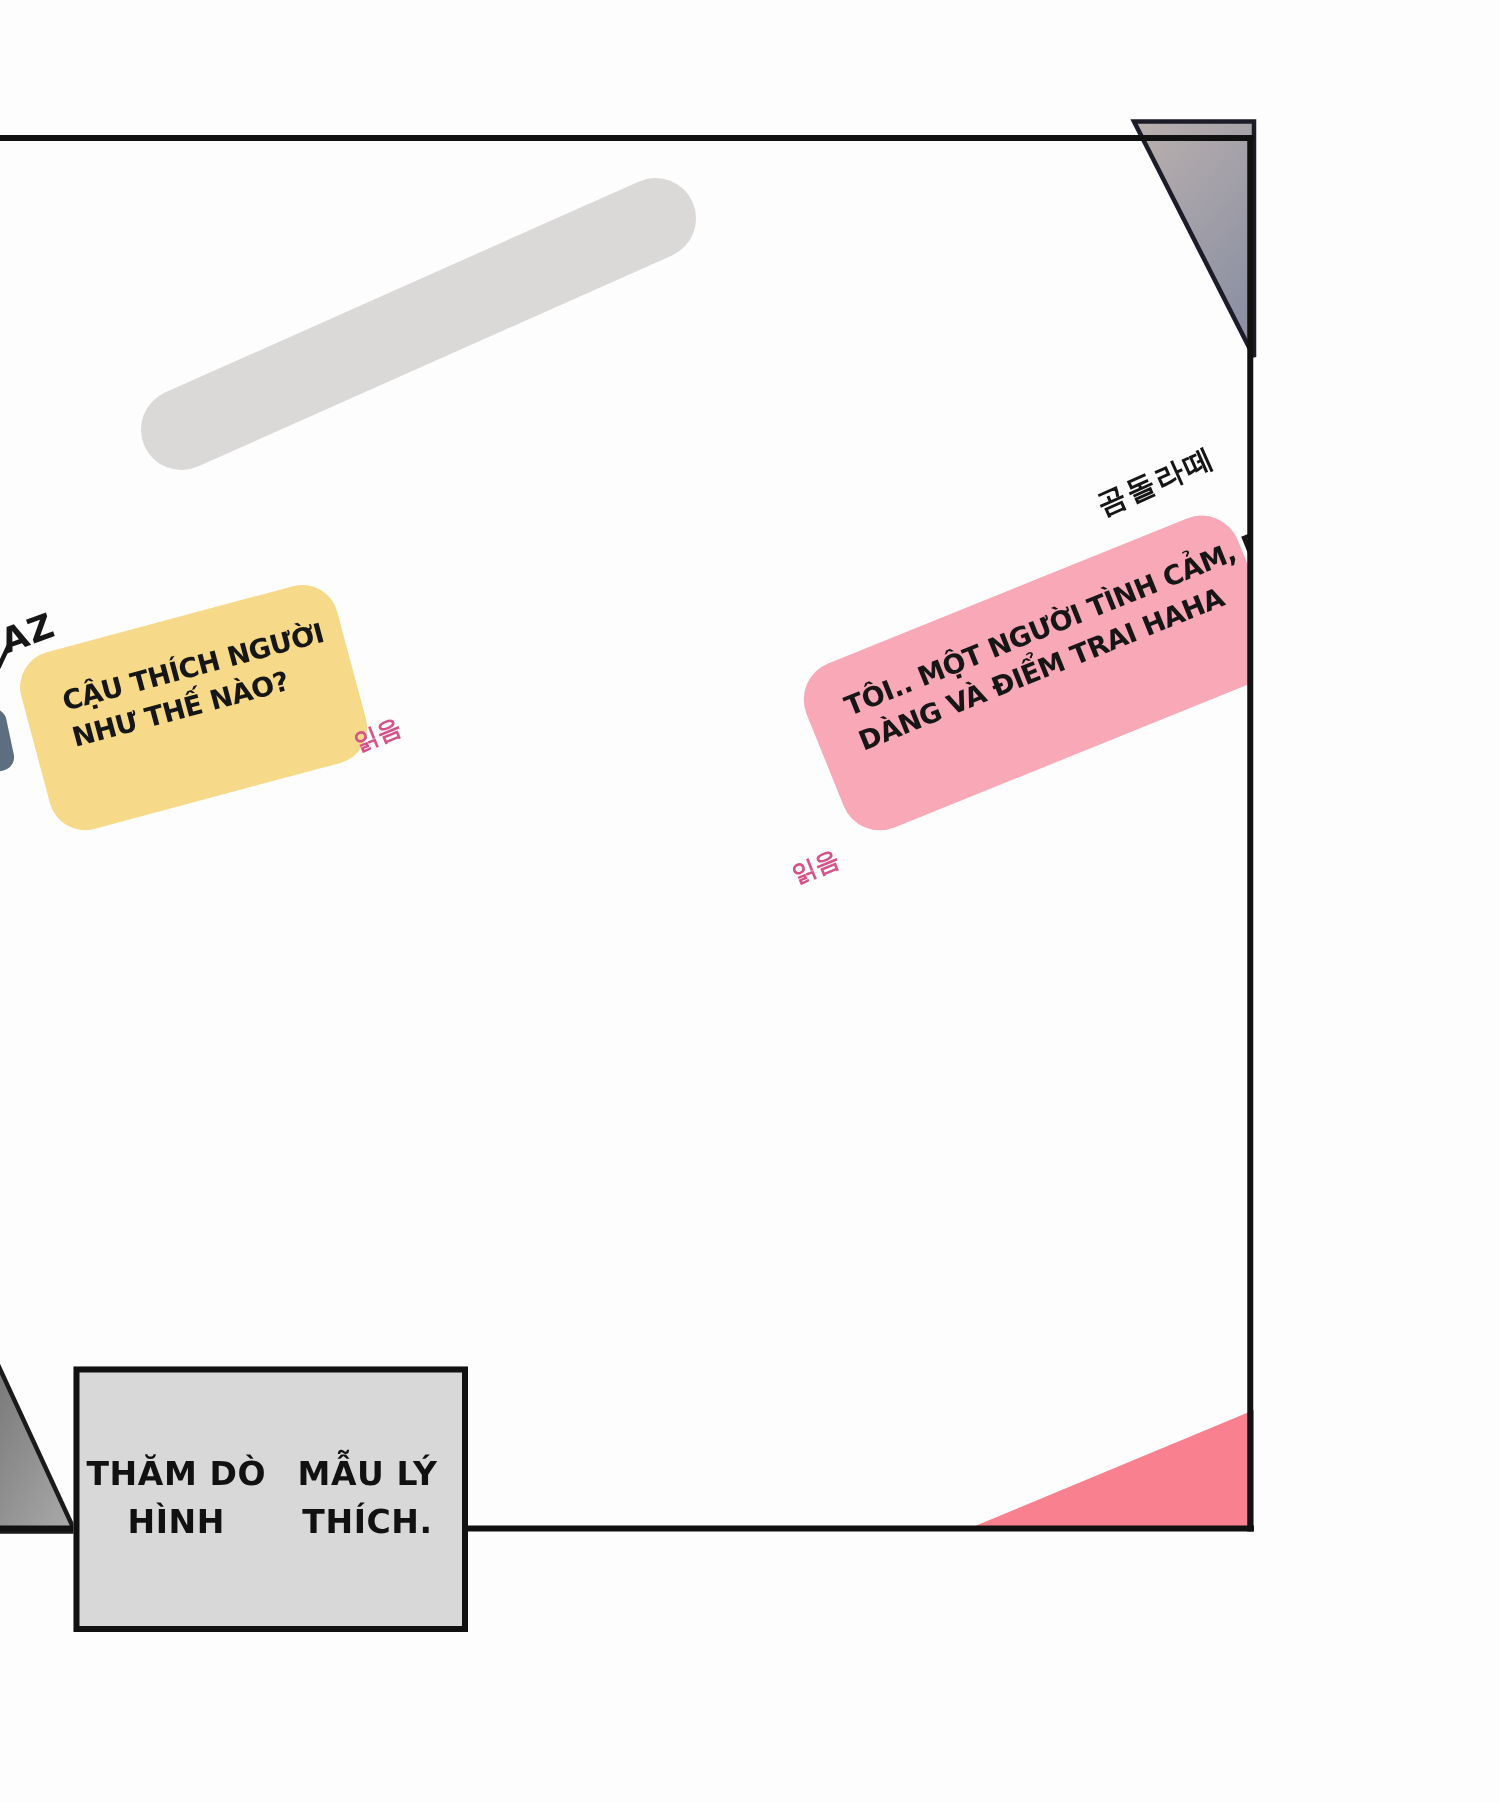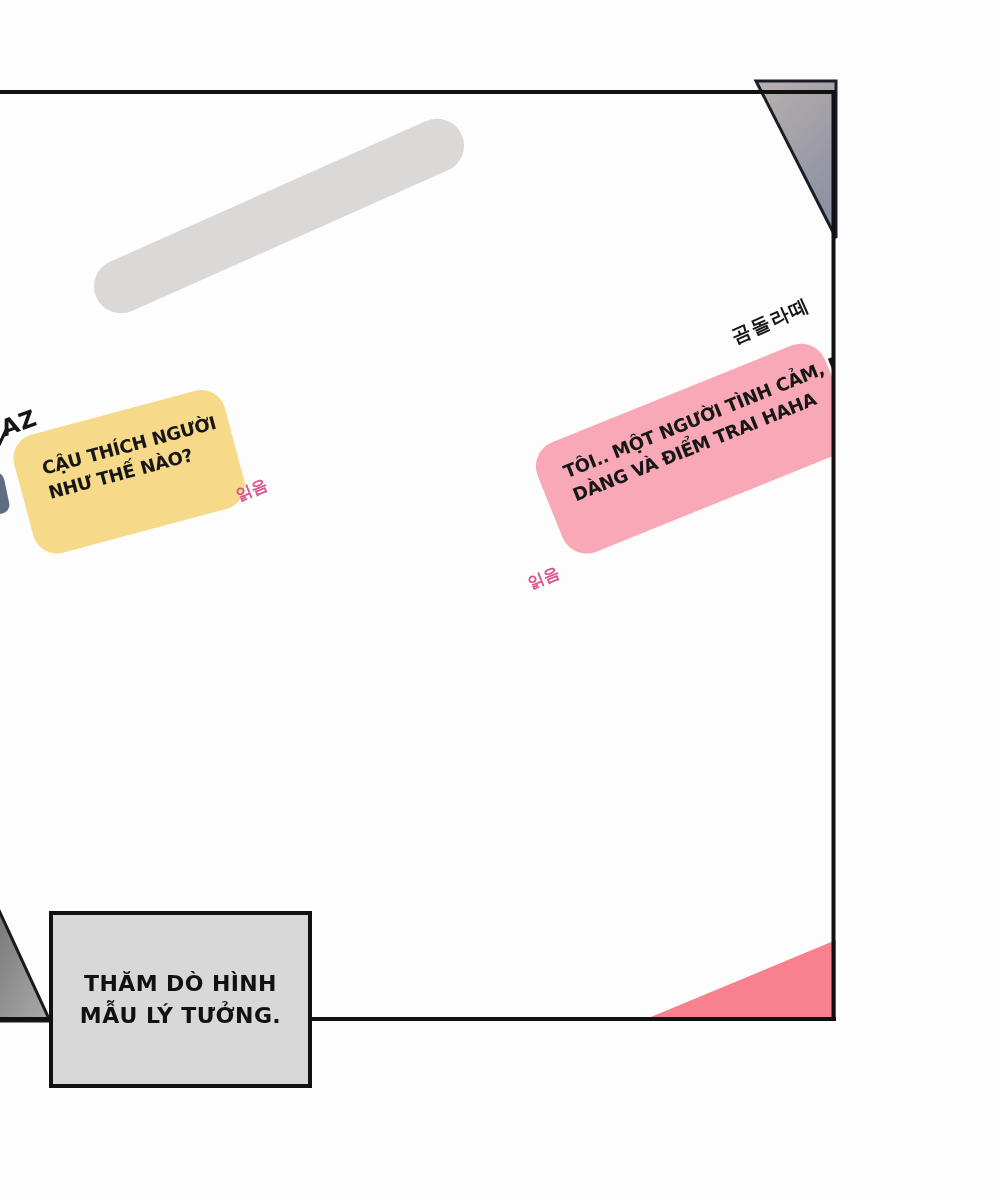--- a/index.html
+++ b/index.html
@@ -57,21 +57,21 @@
     position:absolute;left:-20px;top:379px;width:27px;height:42px;
     border-radius:9px;background:#5d6e80;transform:rotate(-12deg);
   }
   .decor-svg{
     position:absolute;left:0;top:0;width:1000px;height:1201px;
     z-index:2;pointer-events:none;
   }
   .caption-box{
     position:absolute;left:49px;top:911px;width:263px;height:177px;
     border:4px solid #111111;box-sizing:border-box;z-index:3;
-    display:flex;flex-direction:column;align-items:center;justify-content:center;
+    display:flex;flex-direction:row;align-items:center;justify-content:center;
     font-size:22px;font-weight:700;color:#111111;line-height:1.42;
     letter-spacing:0.4px;text-align:center;
   }
 </style>
 </head>
 <body>
 
 <div class="stage">
 
   <div class="panel-content">
@@ -117,16 +117,16 @@
     <path d="M -16,878 L 50,1021 L -16,1021 Z" fill="url(#gradBL)" stroke="#1a1a1a" stroke-width="3"></path>
     <path d="M 646,1019 L 836,940 L 836,1019 Z" stroke="none" fill="#f8808f"></path>
 
     <line x1="0" y1="92" x2="836" y2="92" stroke-width="4" stroke="#111111"></line>
     <line x1="833.5" y1="90" x2="833.5" y2="1021" stroke-width="4" stroke="#111111"></line>
     <line x1="0" y1="1019" x2="836" y2="1019" stroke-width="4" stroke="#111111"></line>
   </svg>
 
   <div class="caption-box" style="background-color: rgb(216, 216, 216);">
     <div>THĂM DÒ HÌNH</div>
-    <div>MẪU LÝ TƯỞNG.</div>
+    <div>MẪU LÝ THÍCH.</div>
   </div>
 
 </div>
 
 </body></html>

